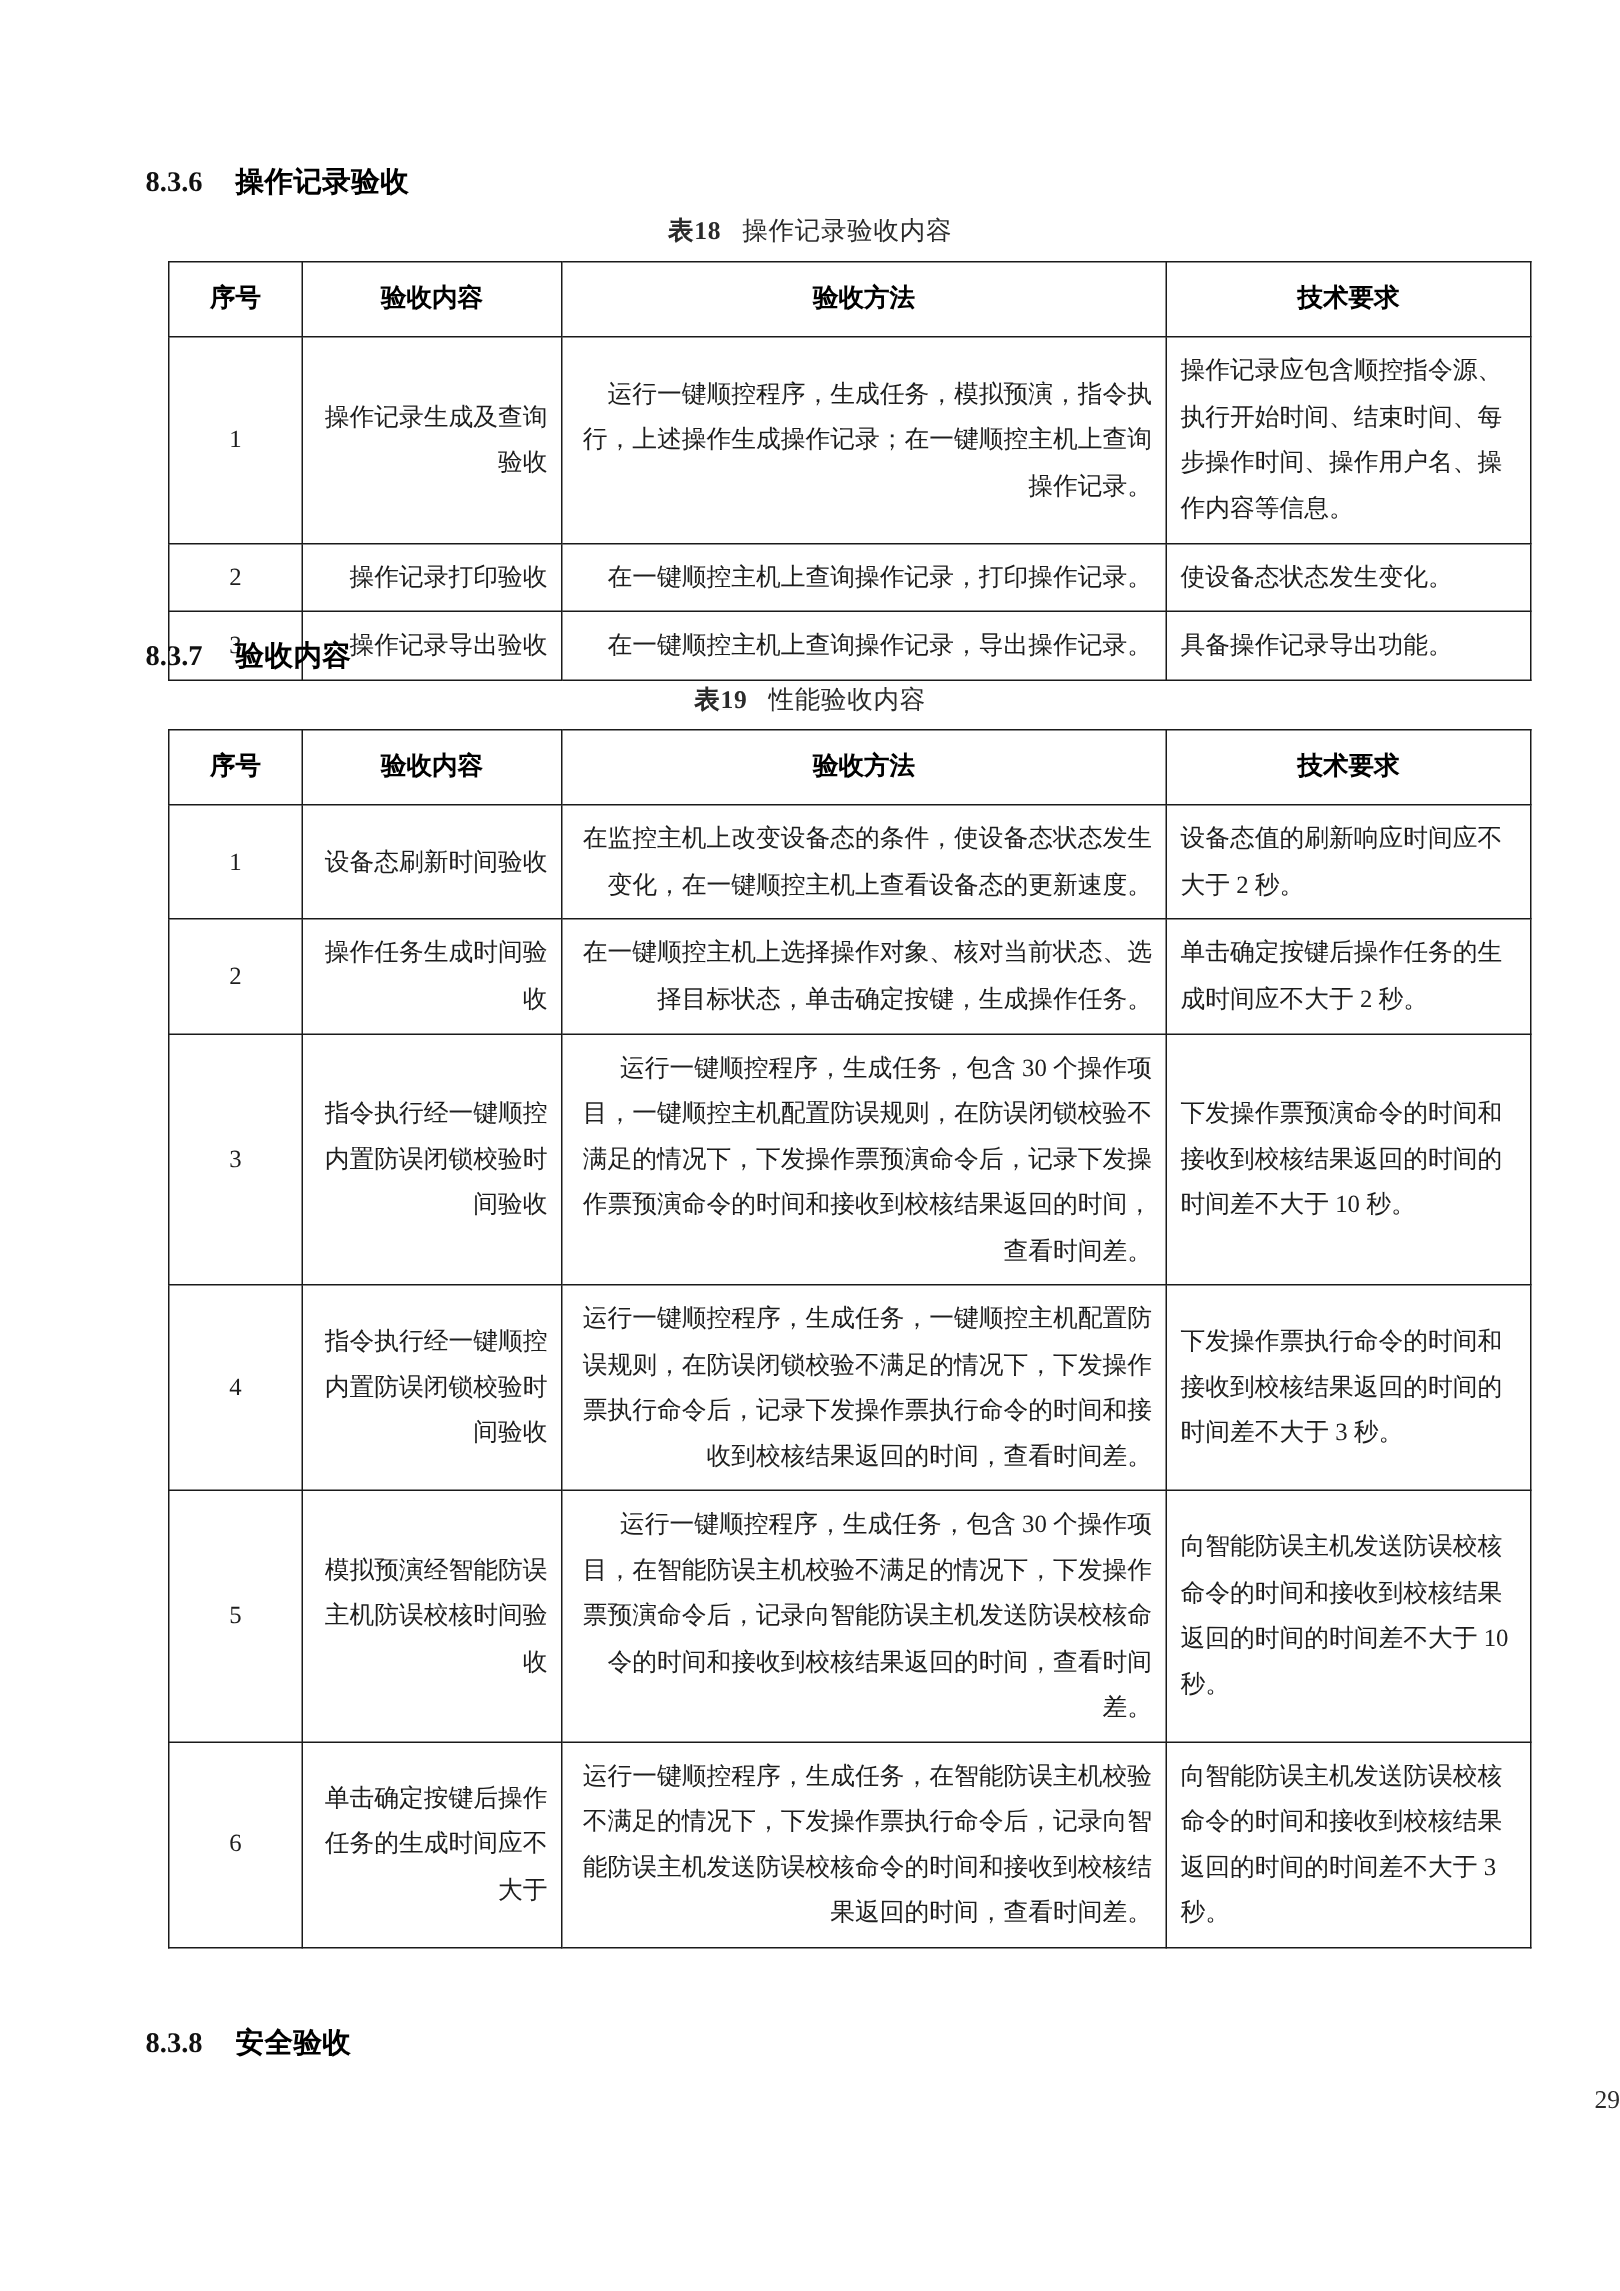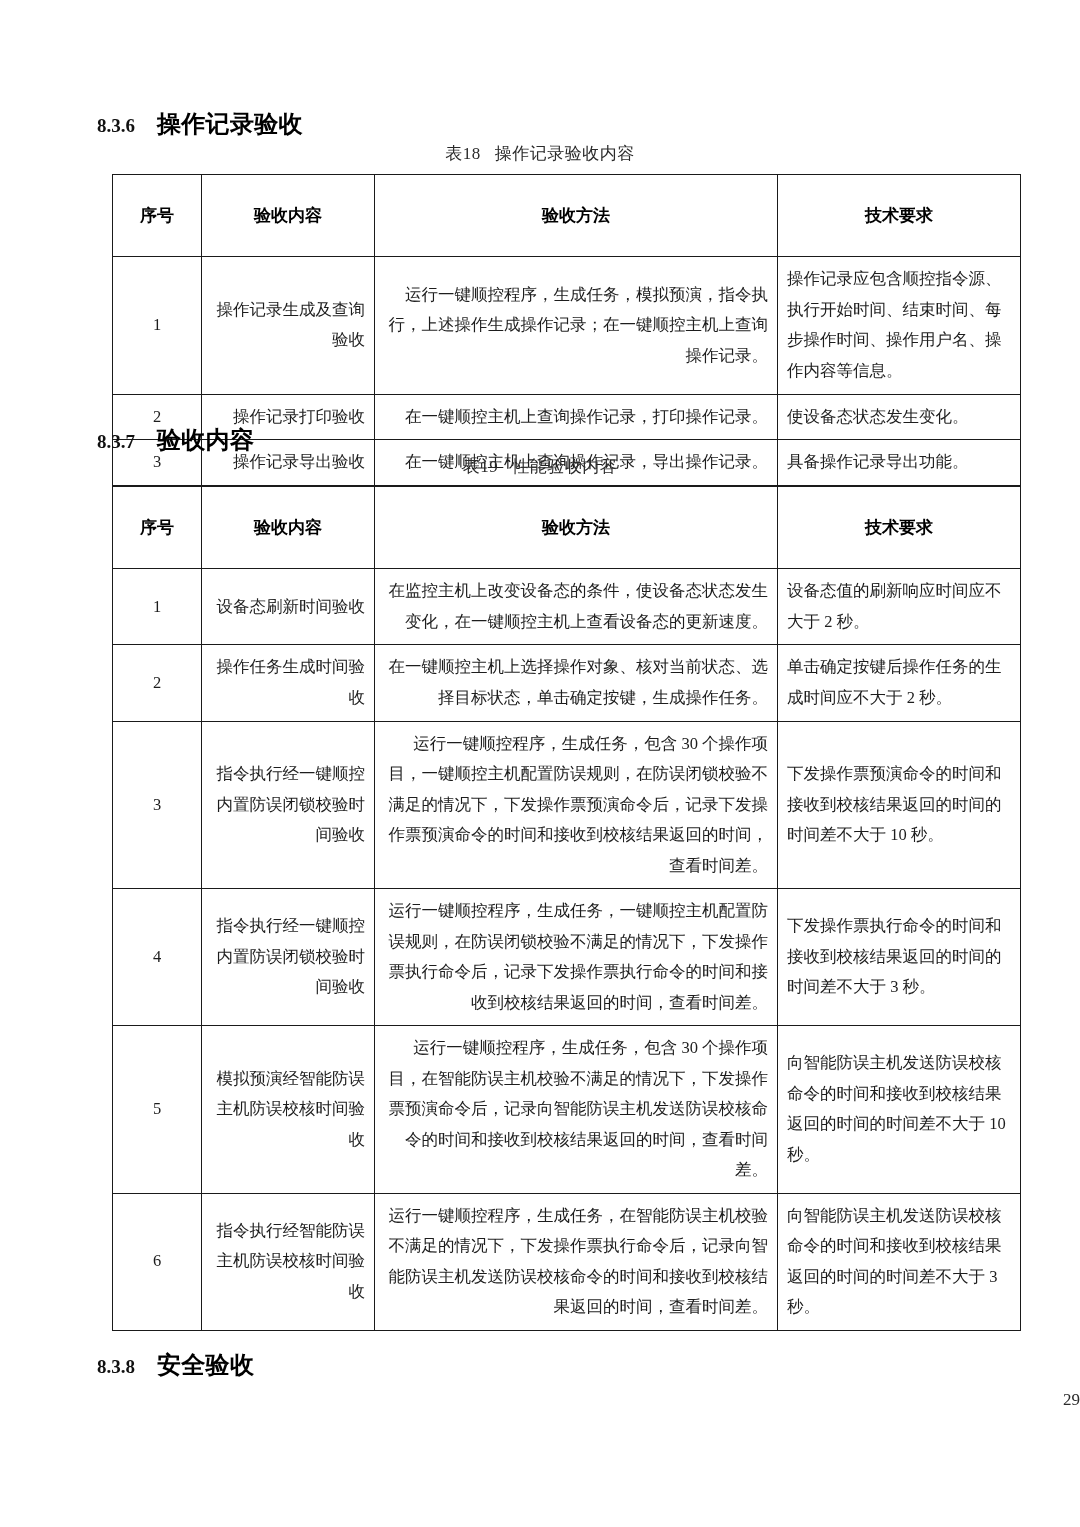--- a/index.html
+++ b/index.html
@@ -19,38 +19,39 @@
   .page {
     position: relative;
     width: 1080px;
     height: 1527px;
     box-sizing: border-box;
     padding: 0;
   }
   .section-heading {
     font-family: "DejaVu Sans", "Liberation Sans", sans-serif;
     font-weight: bold;
-    font-size: 24px;
+    font-size: 19px;
     color: #000;
     letter-spacing: 0.3px;
   }
   .heading-num {
     font-family: "Liberation Serif", serif;
     font-weight: bold;
     font-size: 19px;
     margin-right: 22px;
   }
   .table-caption {
     text-align: center;
     font-size: 17px;
     color: #2a2a2a;
     letter-spacing: 0.5px;
   }
   .caption-num {
     margin-right: 14px;
+    font-weight: bold;
   }
   table.doc-table {
     border-collapse: collapse;
     width: 856px;
     margin: 0 auto;
     table-layout: fixed;
     background: #fff;
   }
   table.doc-table td, table.doc-table th {
     border: 1.5px solid #1a1a1a;
@@ -58,21 +59,21 @@
     padding: 7px 9px;
     font-size: 16.5px;
     line-height: 1.85;
     color: #1d1d1d;
   }
   table.doc-table th {
     font-family: "DejaVu Sans", "Liberation Sans", sans-serif;
     font-weight: bold;
     font-size: 17px;
     text-align: center;
-    padding: 25px 6px;
+    padding: 9px 6px;
     color: #000;
   }
   .col-no    { width: 76px;  text-align: center; }
   .col-item  { width: 160px; text-align: right; }
   .col-method{ width: 390px; text-align: right; }
   .col-req   { width: 230px; text-align: left; }
   td.col-no  { font-family: "Liberation Serif", serif; font-size: 17px; }
   .page-number {
     position: absolute;
     left: 0;
@@ -172,21 +173,21 @@
           <td class="col-req">下发操作票执行命令的时间和接收到校核结果返回的时间的时间差不大于 3 秒。</td>
         </tr>
         <tr>
           <td class="col-no">5</td>
           <td class="col-item">模拟预演经智能防误主机防误校核时间验收</td>
           <td class="col-method">运行一键顺控程序，生成任务，包含 30 个操作项目，在智能防误主机校验不满足的情况下，下发操作票预演命令后，记录向智能防误主机发送防误校核命令的时间和接收到校核结果返回的时间，查看时间差。</td>
           <td class="col-req">向智能防误主机发送防误校核命令的时间和接收到校核结果返回的时间的时间差不大于 10 秒。</td>
         </tr>
         <tr>
           <td class="col-no">6</td>
-          <td class="col-item">指令执行经智能防误主机防误校核时间验收</td>
+          <td class="col-item">单击确定按键后操作任务的生成时间应不大于</td>
           <td class="col-method">运行一键顺控程序，生成任务，在智能防误主机校验不满足的情况下，下发操作票执行命令后，记录向智能防误主机发送防误校核命令的时间和接收到校核结果返回的时间，查看时间差。</td>
           <td class="col-req">向智能防误主机发送防误校核命令的时间和接收到校核结果返回的时间的时间差不大于 3 秒。</td>
         </tr>
       </tbody>
     </table>
   </div>
 
   <div style="position:absolute; left:97px; top:1349px;">
     <span class="heading-num">8.3.8</span><span class="section-heading">安全验收</span>
   </div>

